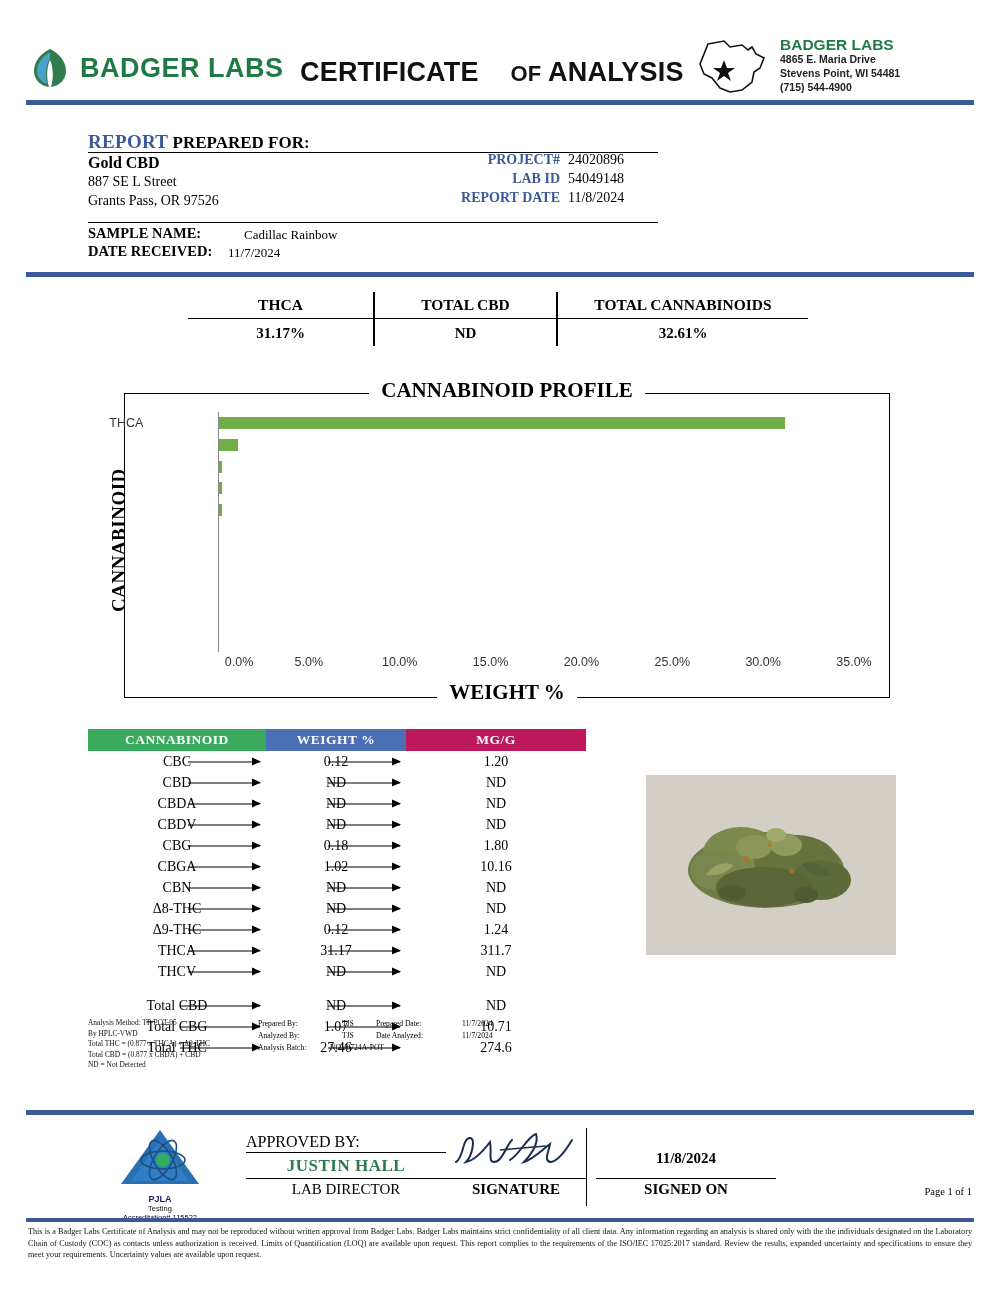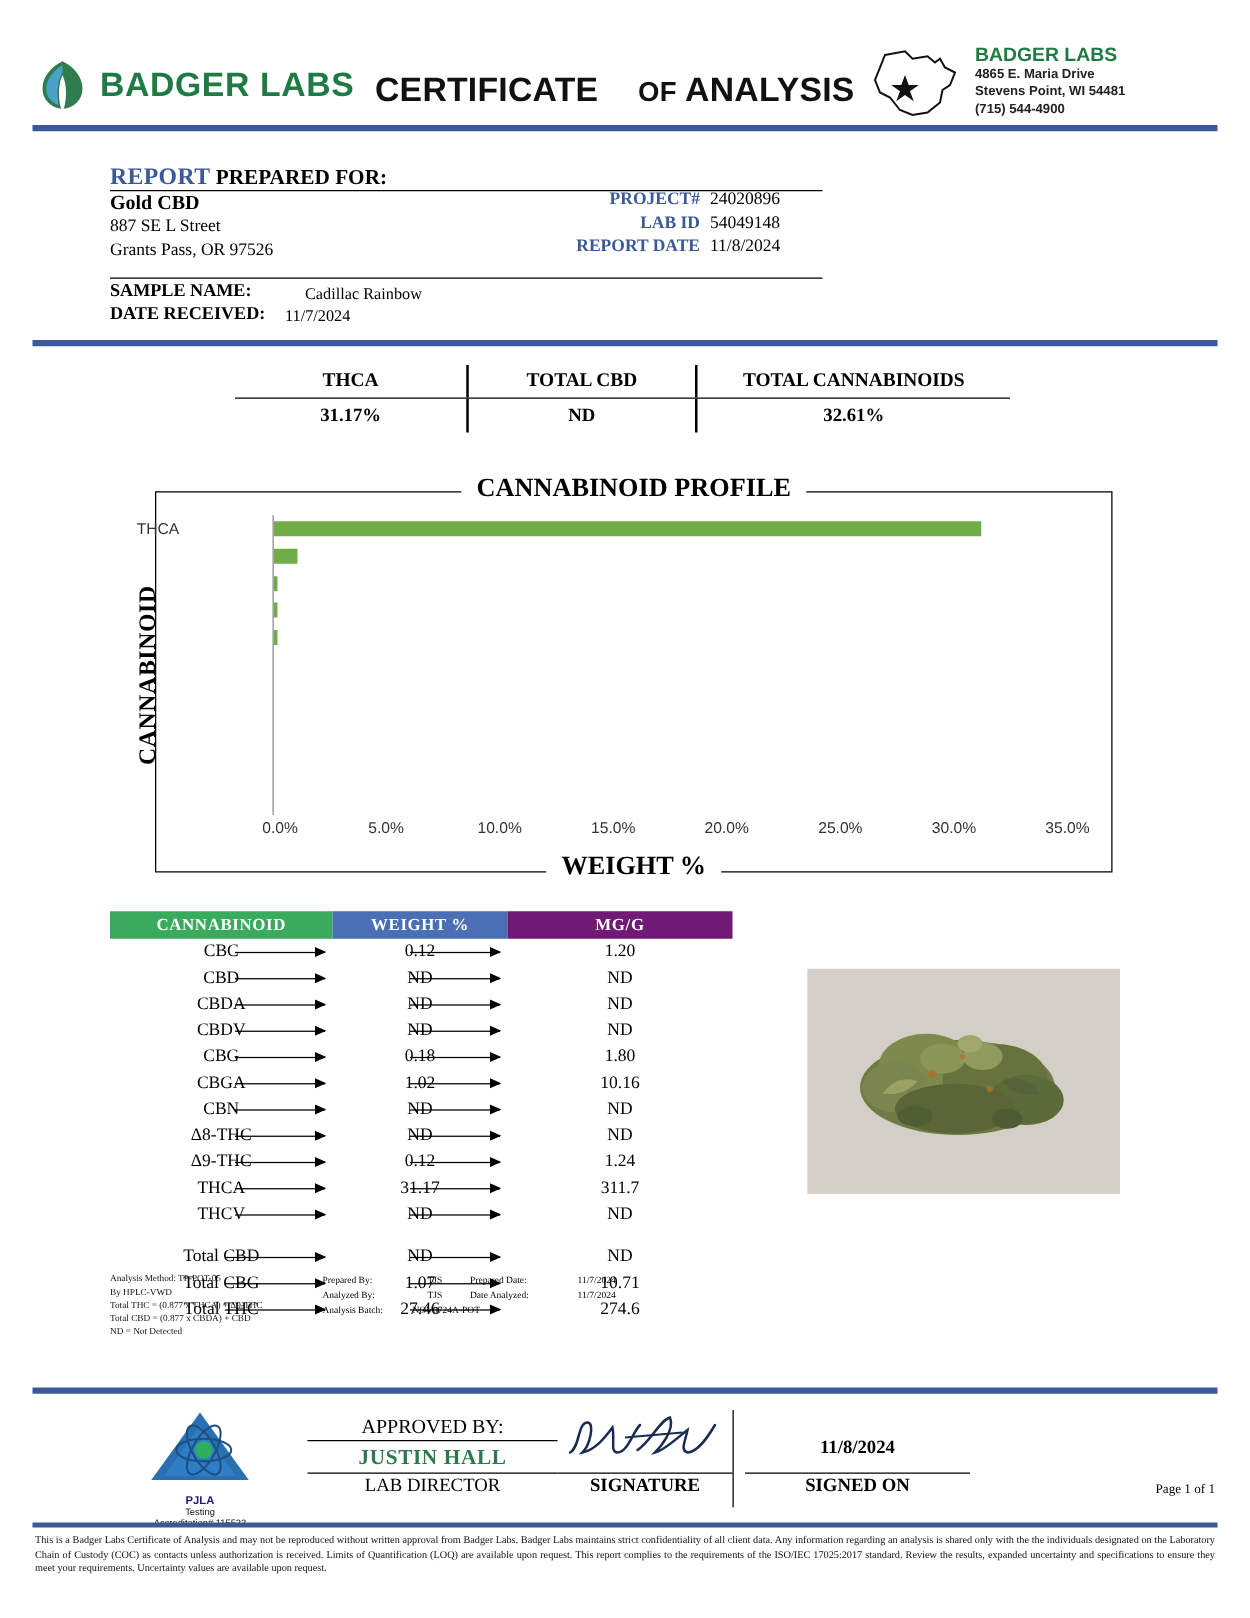--- a/index.html
+++ b/index.html
@@ -138,21 +138,21 @@
   .res-table { position: absolute; left: 88px; top: 729px; width: 498px; }
   .res-head { display: flex; height: 22px; }
   .res-head div {
     font-family: "Liberation Serif", serif;
     color: #fff; font-weight: bold; font-size: 13.5px;
     display: flex; align-items: center; justify-content: center;
     letter-spacing: .5px;
   }
   .res-head .h1 { width: 178px; background: #3aaa5c; }
   .res-head .h2 { width: 140px; background: #4a6fb5; }
-  .res-head .h3 { width: 180px; background: #701a75; }
+  .res-head .h3 { width: 180px; background: #be185d; }
 
   .res-row { display: flex; align-items: center; height: 21px; }
   .rc-name { width: 178px; text-align: center; font-size: 14px; }
   .rc-val { width: 140px; text-align: center; font-size: 14px; position: relative; }
   .rc-val2 { width: 180px; text-align: center; font-size: 14px; position: relative; }
   .arrow {
     position: absolute; left: -78px; top: 50%; width: 72px; height: 1px;
     background: #000; transform: translateY(-50%);
   }
   .arrow::after {
@@ -179,21 +179,21 @@
     background: #cfc9c0;
     overflow: hidden;
   }
 
   
   .rule-approve-top { position: absolute; left: 26px; top: 1110px; width: 948px; height: 5px; background: #3b5998; }
   .pjla { position: absolute; left: 106px; top: 1126px; width: 108px; text-align: center; }
   .pjla-txt { font-family: "Liberation Sans", sans-serif; font-size: 9px; font-weight: bold; color: #1a1a6e; margin-top: 2px; }
   .pjla-txt2 { font-family: "Liberation Sans", sans-serif; font-size: 7.5px; color: #111; }
 
-  .approved-lbl { position: absolute; left: 246px; top: 1133px; width: 200px; text-align: center; font-size: 16px; }
+  .approved-lbl { position: absolute; left: 246px; top: 1133px; width: 200px; text-align: left; font-size: 16px; }
   .approved-name { position: absolute; left: 246px; top: 1156px; width: 200px; text-align: center; font-size: 17px; color: #2c7a4d; font-weight: bold; letter-spacing: .5px; }
   .approved-role { position: absolute; left: 246px; top: 1181px; width: 200px; text-align: center; font-size: 15px; }
   .appr-line-top { position: absolute; left: 246px; top: 1152px; width: 200px; border-top: 1px solid #000; }
   .appr-line-bot { position: absolute; left: 246px; top: 1178px; width: 200px; border-top: 1px solid #000; }
 
   .sig-area { position: absolute; left: 450px; top: 1128px; width: 132px; height: 48px; }
   .sig-line { position: absolute; left: 446px; top: 1178px; width: 140px; border-top: 1px solid #000; }
   .sig-lbl { position: absolute; left: 446px; top: 1181px; width: 140px; text-align: center; font-size: 15px; font-weight: bold; }
 
   .vdiv { position: absolute; left: 586px; top: 1128px; width: 1px; height: 78px; background: #000; }
@@ -326,21 +326,21 @@
         <div class="bar" style="width: 0px; background: rgb(112, 173, 71);"></div>
       </div>
       <div class="bar-row" style="top: 201.273px;">
         <div class="bar" style="width: 0px; background: rgb(112, 173, 71);"></div>
       </div>
       <div class="bar-row" style="top: 223.091px;">
         <div class="bar" style="width: 0px; background: rgb(112, 173, 71);"></div>
       </div>
     </div>
   <div class="xticks" id="xticks">
-      <div class="xtick" style="left: 0px; padding-left: 12px;">0.0%</div>
+      <div class="xtick" style="left: 15px; padding-left: 12px;">0.0%</div>
       <div class="xtick" style="left: 90.8571px;">5.0%</div>
       <div class="xtick" style="left: 181.714px;">10.0%</div>
       <div class="xtick" style="left: 272.571px;">15.0%</div>
       <div class="xtick" style="left: 363.429px;">20.0%</div>
       <div class="xtick" style="left: 454.286px;">25.0%</div>
       <div class="xtick" style="left: 545.143px;">30.0%</div>
       <div class="xtick" style="left: 636px;">35.0%</div>
     </div>
   <div class="chart-xtitle">
     <span>WEIGHT %</span>

